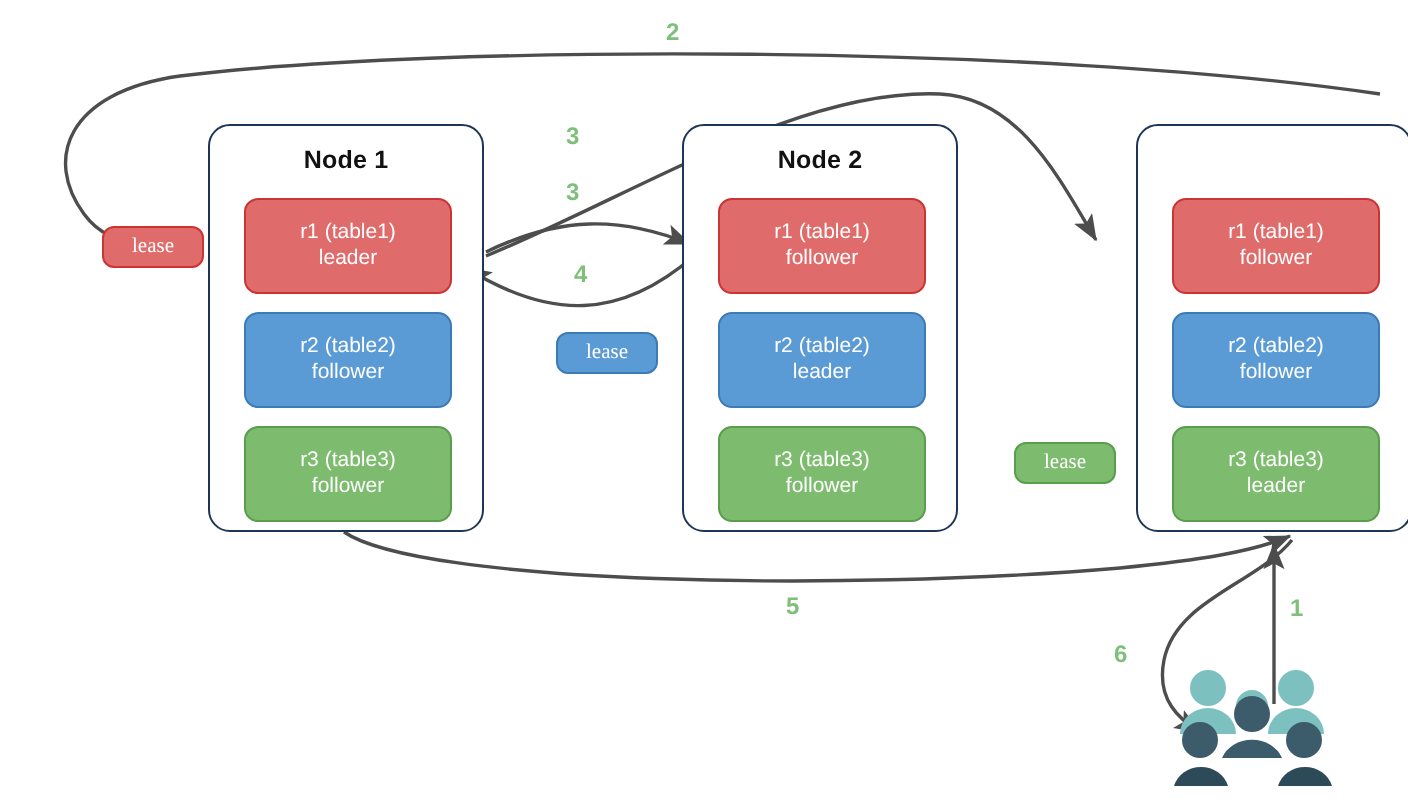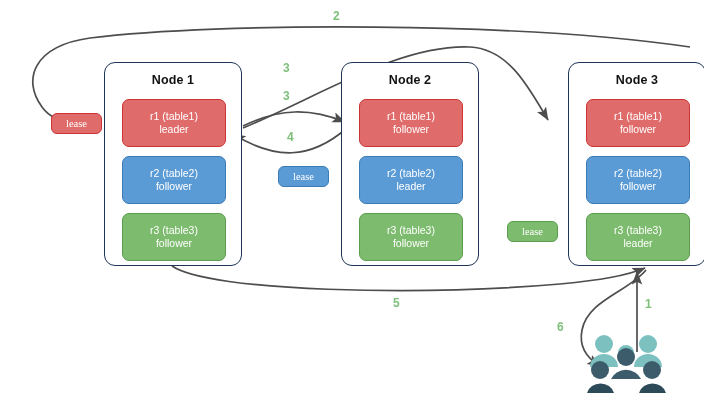--- a/index.html
+++ b/index.html
@@ -138,21 +138,20 @@
       <span class="l1">r2 (table2)</span>
       <span class="l2">leader</span>
     </div>
     <div class="replica" style="top:150px; left:17px; width:104px; height:48px; background:#7dbb6e; border:1.5px solid #5a9e4d;">
       <span class="l1">r3 (table3)</span>
       <span class="l2">follower</span>
     </div>
   </div>
 
   <div class="node" style="left:568px; top:62px; width:138px; height:204px;">
-    <div class="node-title">Node 3</div>
     <div class="replica" style="top:36px; left:17px; width:104px; height:48px; background:#e06b6b; border:1.5px solid #cc3333;">
       <span class="l1">r1 (table1)</span>
       <span class="l2">follower</span>
     </div>
     <div class="replica" style="top:93px; left:17px; width:104px; height:48px; background:#5b9bd5; border:1.5px solid #3b7cb5;">
       <span class="l1">r2 (table2)</span>
       <span class="l2">follower</span>
     </div>
     <div class="replica" style="top:150px; left:17px; width:104px; height:48px; background:#7dbb6e; border:1.5px solid #5a9e4d;">
       <span class="l1">r3 (table3)</span>

